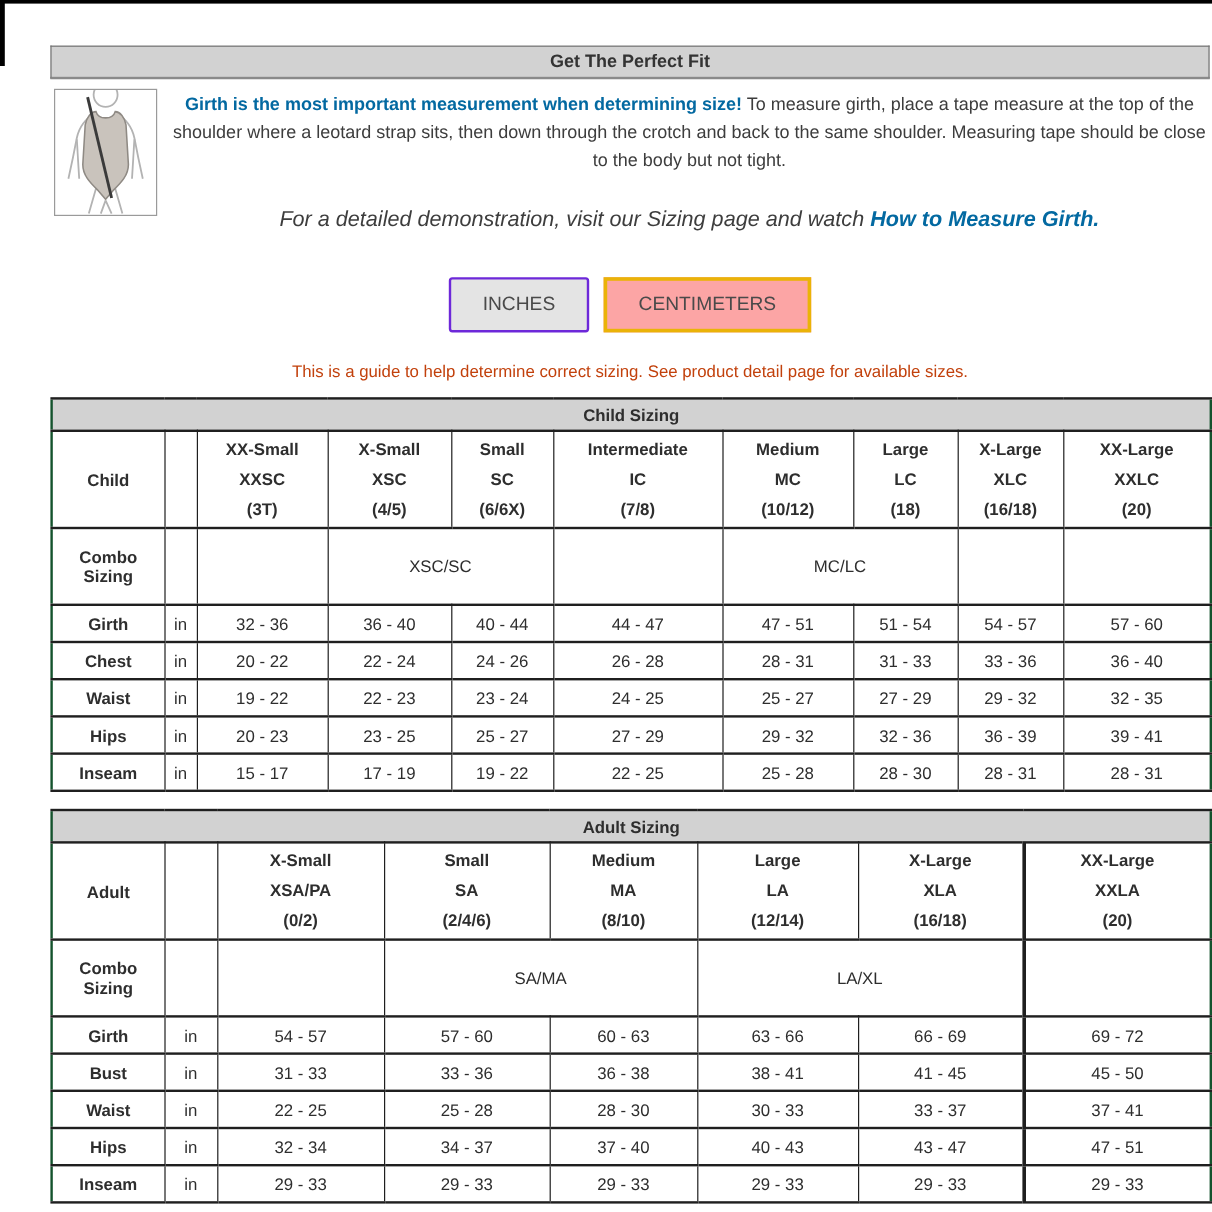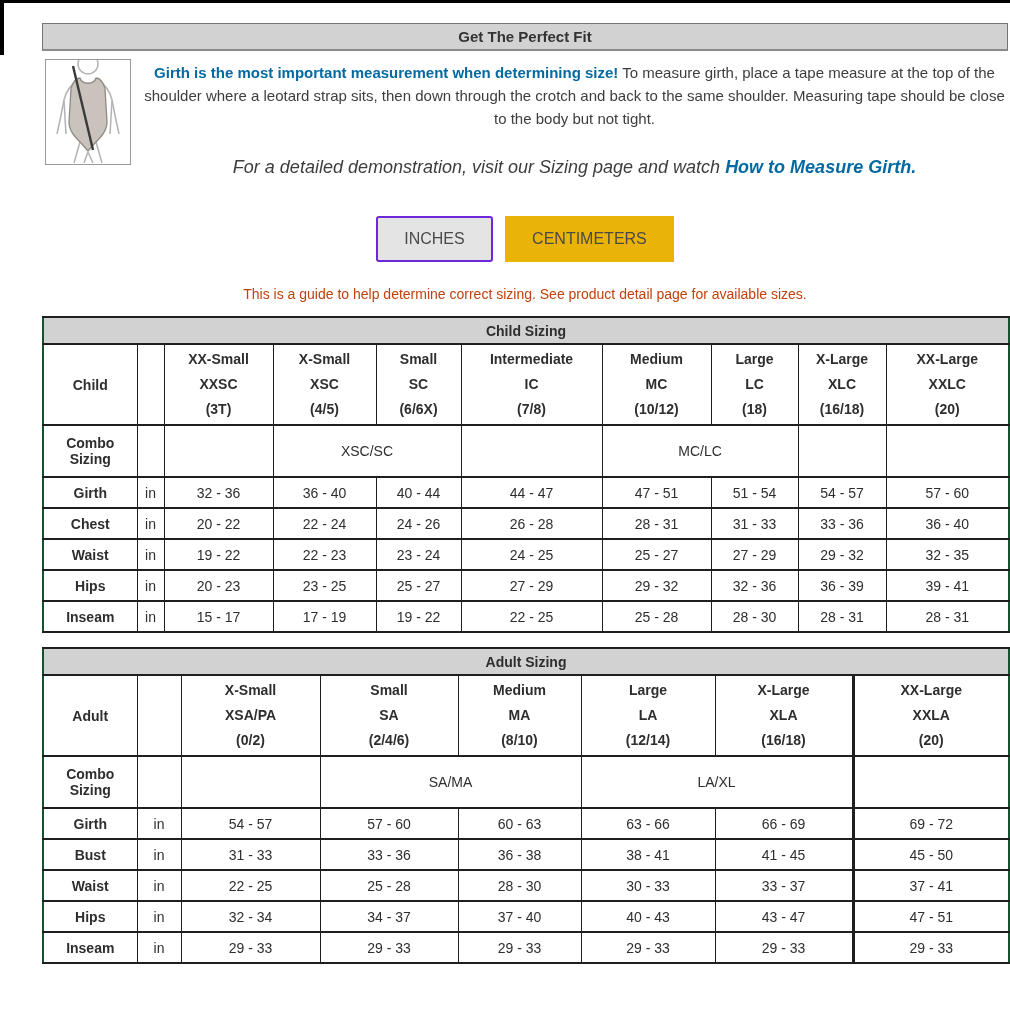--- a/index.html
+++ b/index.html
@@ -7,21 +7,21 @@
     margin: 0; padding: 0;
     width: 1010px; height: 1010px;
     background: #ffffff;
     font-family: "Liberation Sans", "DejaVu Sans", sans-serif;
     color: #3d3d3d;
     overflow: hidden;
   }
   .edge-top { position: absolute; top: 0; left: 0; width: 1010px; height: 3px; background: #000; }
   .edge-left { position: absolute; top: 0; left: 0; width: 4px; height: 55px; background: #000; }
 
-  .page { position: absolute; left: 42px; top: 23px; width: 966px; }
+  .page { position: absolute; left: 42px; top: 38px; width: 966px; }
 
   .title-bar {
     width: 966px; height: 28px; line-height: 26px;
     background: #d2d2d2;
     border: 1px solid #757575;
     border-bottom: 2px solid #8a8a8a;
     text-align: center;
     font-weight: bold; font-size: 15px; color: #333;
   }
 
@@ -41,21 +41,21 @@
     margin: 27px 0 0 0;
     text-align: center;
     font-size: 18px; color: #3d3d3d; font-style: italic;
   }
 
   .unit-buttons { margin-top: 38px; text-align: center; }
   .unit-btn {
     height: 46px; padding: 0 26px;
     font-family: "Liberation Sans", "DejaVu Sans", sans-serif;
     font-size: 16px; color: #4a4a4a;
-    background: #eab308; border: 1px solid #eab308;
+    background: #fca5a5; border: 3px solid #eab308;
     vertical-align: middle; cursor: pointer; margin: 0 4px;
   }
   .unit-btn.active {
     background: #e4e4e4;
     border: 2px solid #6d28d9;
     border-radius: 3px;
   }
 
   .guide-note { margin: 24px 0 0 0; text-align: center; font-size: 14px; color: #c2410c; }
 
@@ -72,21 +72,21 @@
     font-size: 14px; color: #2e2e2e;
     padding: 2px;
   }
   .size-table .banner {
     background: #d2d2d2; font-weight: bold;
     height: 27px; font-size: 14px; color: #2e2e2e;
   }
   .size-table .hdr-row th { height: 80px; font-weight: bold; }
   .hline { line-height: 25px; font-weight: bold; }
   .size-table .row-label { font-weight: bold; }
-  .size-table .combo-row td, .size-table .combo-row th { height: 52px; }
+  .size-table .combo-row td, .size-table .combo-row th { height: 64px; }
   .size-table .data-row td { height: 31px; font-weight: normal; }
   .size-table .data-row .row-label { font-weight: bold; }
   .size-table .thickL { border-left-width: 3px; }
   svg { display: block; }
 </style>
 </head>
 <body>
 
 <div class="edge-top"></div>
 <div class="edge-left"></div>

